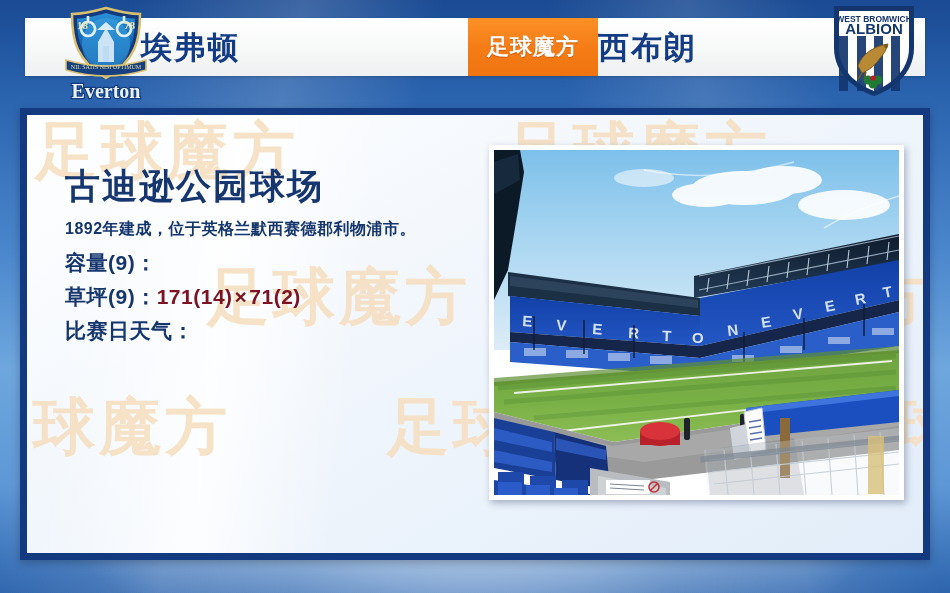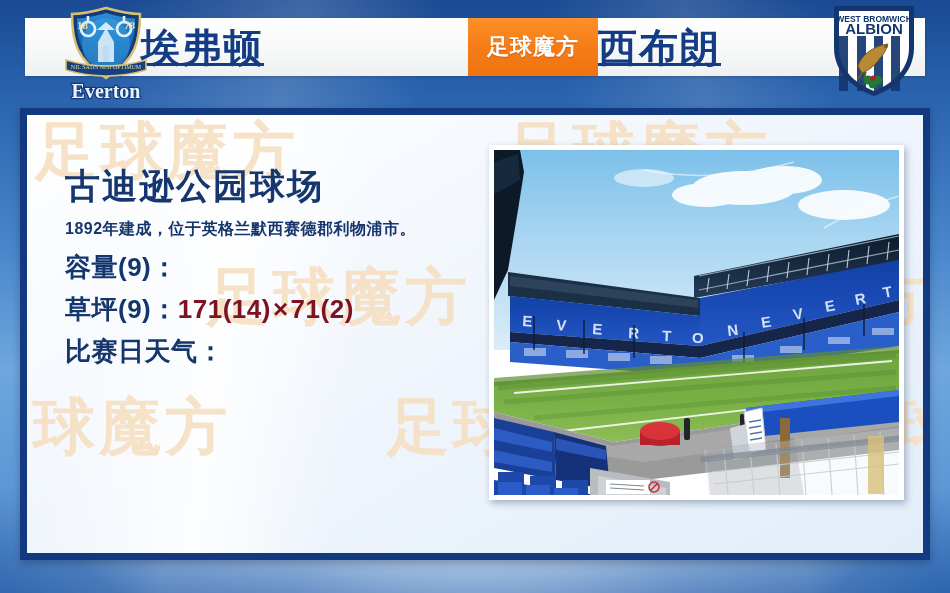--- a/index.html
+++ b/index.html
@@ -33,22 +33,22 @@
   #header {
     position:absolute; left:25px; top:18px; width:900px; height:58px;
     background:linear-gradient(180deg,#ffffff 0%, #f7f8f8 55%, #eef0f1 100%);
     display:flex; align-items:center;
     box-shadow:0 1px 3px rgba(0,0,0,.18);
   }
   .hdr-side { flex:1 1 0; display:flex; align-items:center; height:100%; }
   .hdr-side.left  { justify-content:flex-start; padding-left:116px; }
   .hdr-side.right { justify-content:flex-start;  }
   .team-name {
-    font-size:39px; font-weight:bold; color:#143c85;
-    letter-spacing:2px; line-height:1;text-decoration:underline;
+    font-size:31px; font-weight:bold; color:#143c85;
+    letter-spacing:2px; line-height:1;
   }
   .brand-badge {
     flex:0 0 auto; width:130px; height:100%;
     background:linear-gradient(180deg,#fb9126 0%, #f57c17 50%, #ef7410 100%);
     display:flex; align-items:center; justify-content:center;
   }
   .brand-badge .btxt {
     color:#fff; font-size:22px; font-weight:bold; letter-spacing:1px;
     text-shadow:0 1px 1px rgba(150,60,0,.45);
   }
@@ -90,21 +90,21 @@
   .stadium-title {
     font-size:35px; font-weight:bold; color:#16366f; letter-spacing:2px;
     line-height:1.1; margin-bottom:12px;
   }
   .desc {
     font-size:16px; font-weight:bold; color:#15356d;
     line-height:1.42; letter-spacing:.5px; margin-bottom:6px;
     width:400px;
   }
   .row {
-    font-size:26px; font-weight:bold; color:#15356d;
+    font-size:21px; font-weight:bold; color:#15356d;
     line-height:1.62; letter-spacing:.5px; white-space:nowrap;
     display:flex; align-items:center;
   }
   .val-red { color:#7d1322; }
   .x-mark  { color:#7d1322; padding:0 2px; }
 
   
   .wx-icon {
     display:inline-block; width:30px; height:30px; margin:0 3px;
     vertical-align:-7px; position:relative; border-radius:7px;

